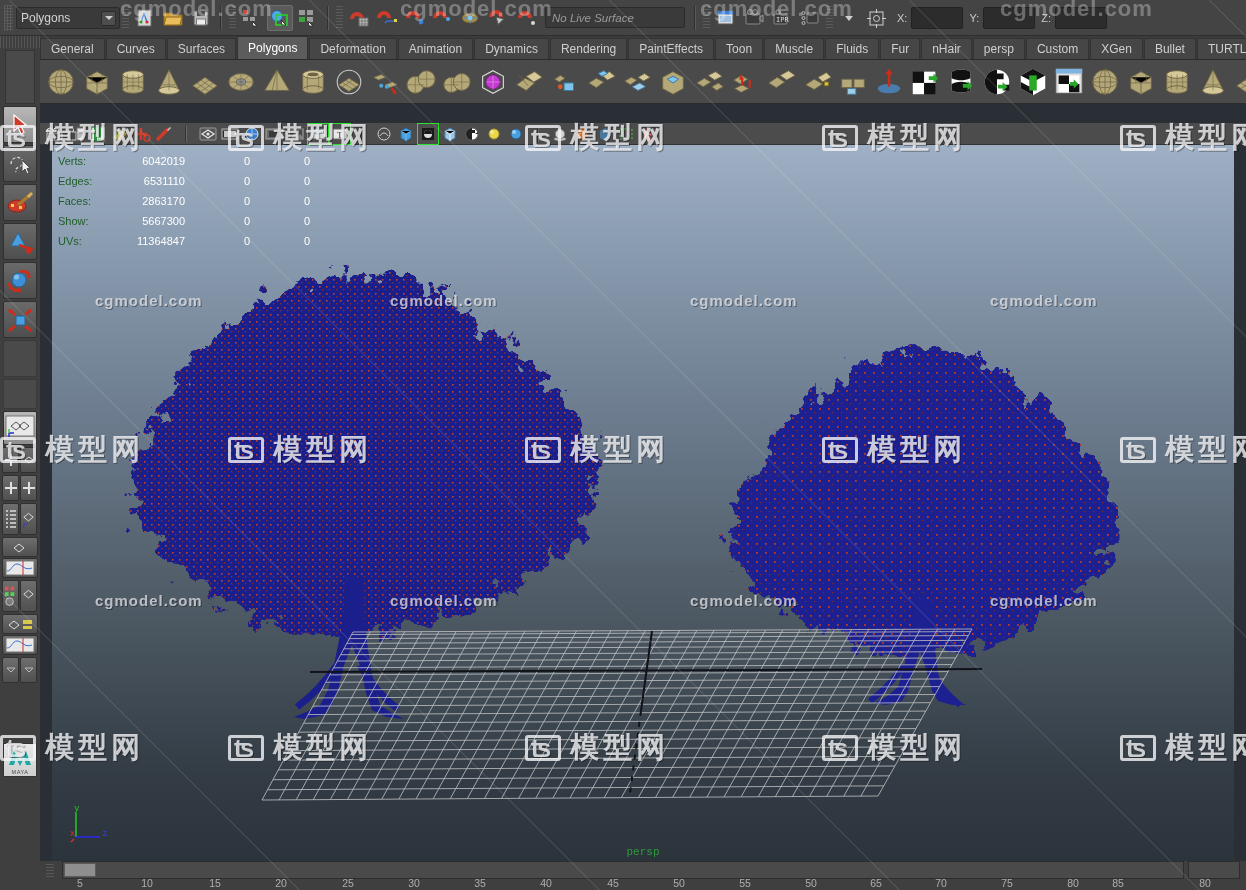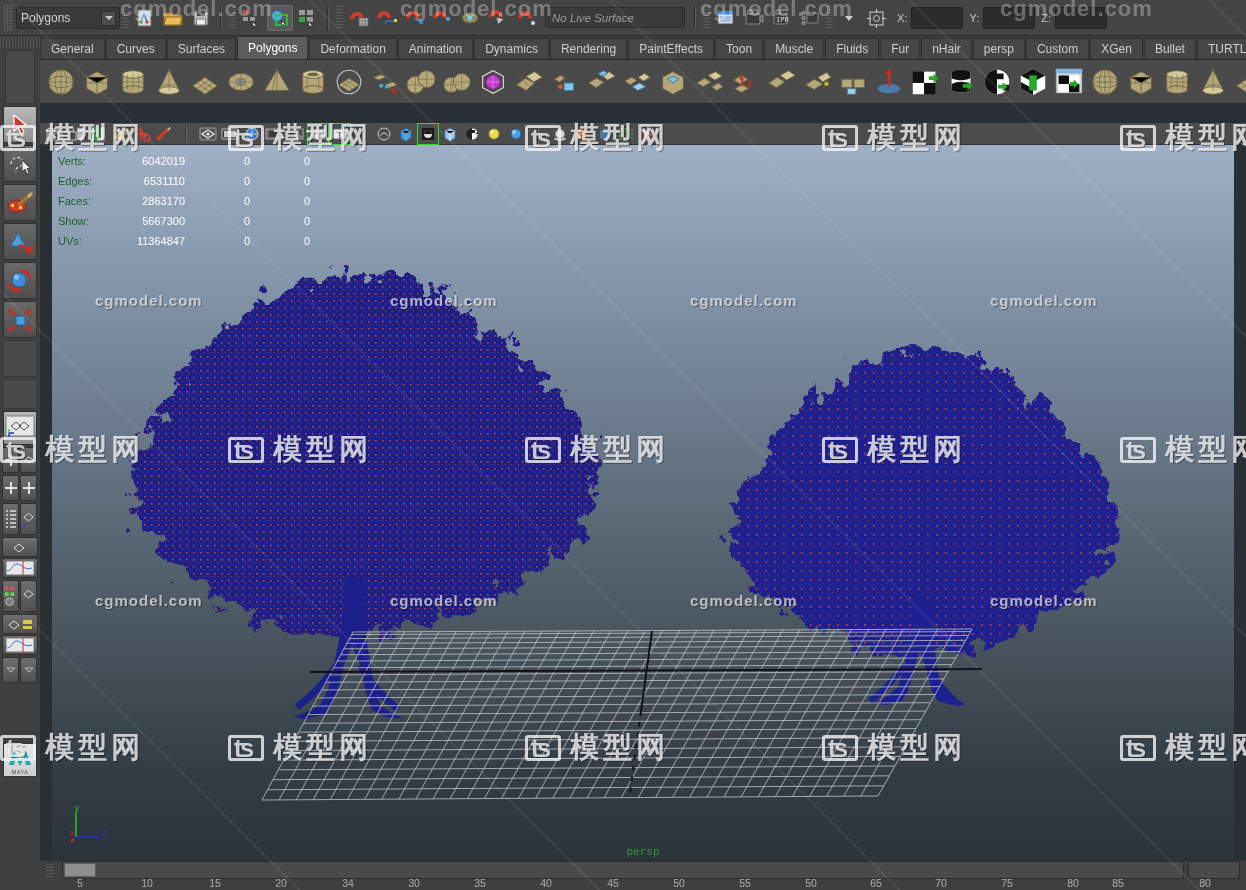--- a/index.html
+++ b/index.html
@@ -1170,21 +1170,21 @@
   <div class="ruler">
     <div class="grip2"></div>
     <div class="track"></div>
     <div class="handle"></div>
     <div class="endbox"></div>
     <div class="ticks" id="ticks">
         <div class="tick" style="left: 80px;">5</div>
         <div class="tick" style="left: 147px;">10</div>
         <div class="tick" style="left: 215px;">15</div>
         <div class="tick" style="left: 281px;">20</div>
-        <div class="tick" style="left: 348px;">34</div>
+        <div class="tick" style="left: 348px;">25</div>
         <div class="tick" style="left: 414px;">30</div>
         <div class="tick" style="left: 480px;">35</div>
         <div class="tick" style="left: 546px;">40</div>
         <div class="tick" style="left: 613px;">45</div>
         <div class="tick" style="left: 679px;">50</div>
         <div class="tick" style="left: 745px;">55</div>
         <div class="tick" style="left: 811px;">50</div>
         <div class="tick" style="left: 876px;">65</div>
         <div class="tick" style="left: 941px;">70</div>
         <div class="tick" style="left: 1007px;">75</div>

